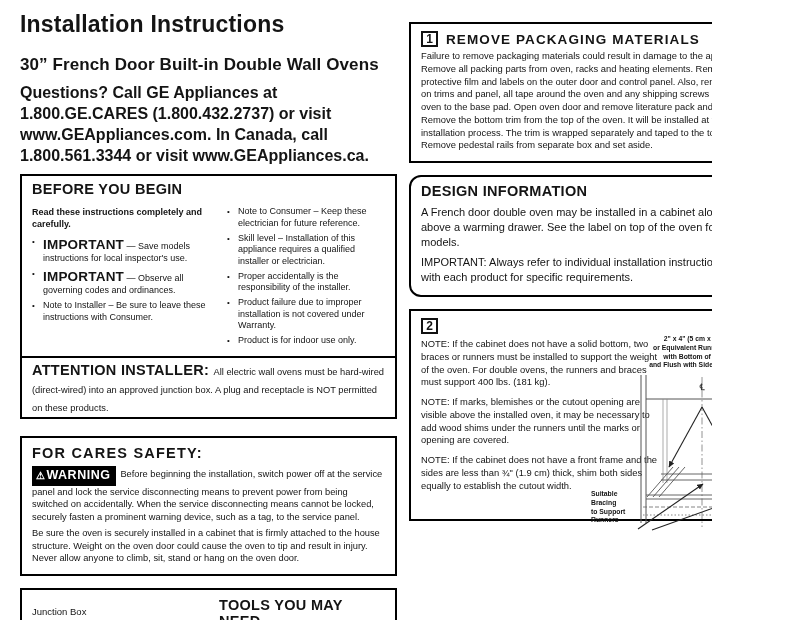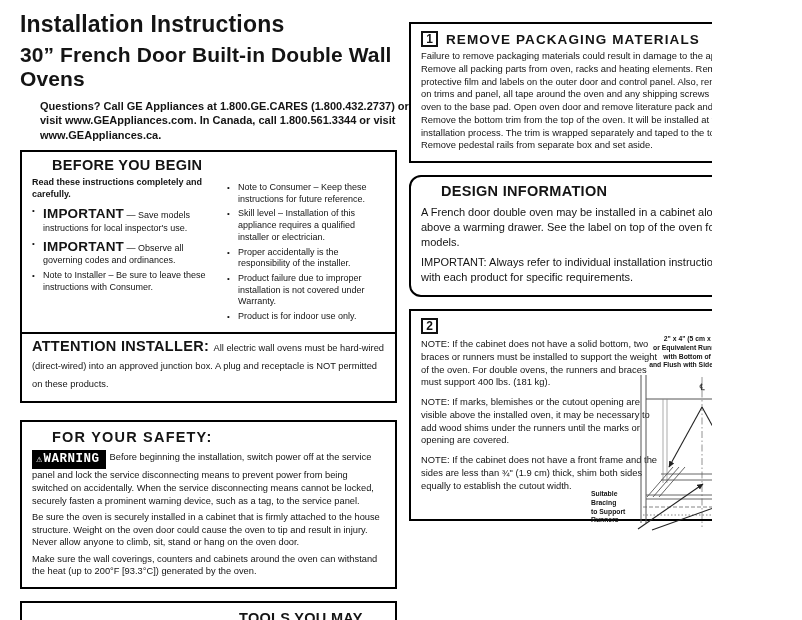--- a/index.html
+++ b/index.html
@@ -9,50 +9,50 @@
     font-family:"Liberation Sans", sans-serif;
     color:#141414;
     -webkit-font-smoothing:antialiased;
   }
   .page { position:relative; width:712px; height:620px; overflow:hidden; background:#fff; }
   .col-left  { position:absolute; left:20px;  top:12px; width:377px; }
   .col-right { position:absolute; left:409px; top:22px; width:373px; }
 
   
   .doc-header h1 { font-size:23px; font-weight:bold; line-height:1.1; letter-spacing:.2px; }
-  .doc-header h2 { font-size:21px; font-weight:bold; line-height:1.15; margin-top:6px; letter-spacing:.1px; }
-  .contact { font-size:11px; font-weight:bold; line-height:1.32; margin-top:7px; width:372px;margin-left:20px; }
+  .doc-header h2 { font-size:17px; font-weight:bold; line-height:1.15; margin-top:18px; letter-spacing:.1px; }
+  .contact { font-size:16px; font-weight:bold; line-height:1.32; margin-top:7px; width:372px; }
 
   
   .box { border:2px solid #000; background:#fff; }
-  h3.sec-h { font-size:14.5px; font-weight:bold; letter-spacing:.3px; line-height:1.1;margin-left:20px; }
+  h3.sec-h { font-size:14.5px; font-weight:bold; letter-spacing:.3px; line-height:1.1; }
 
   
   .byb { margin-top:8px; padding:6px 10px 0 10px; }
   .byb-cols { display:flex; gap:12px; margin-top:1px; }
   .byb-left  { flex:0 0 183px; }
   .byb-right { flex:1 1 auto; padding-top:2px; }
-  .intro { font-size:9px; font-weight:bold; line-height:1.3; margin-top:2px; }
+  .intro { font-size:9px; font-weight:bold; line-height:1.3; margin-top:8px; }
   ul.dots { list-style:none; margin-top:5px; }
   ul.dots li { position:relative; padding-left:11px; font-size:9px; line-height:1.3; margin-bottom:3px; }
   ul.dots li::before { content:"•"; position:absolute; left:0; top:0; font-size:8px; line-height:1.6; }
   .imp-big { font-size:13.5px; font-weight:bold; letter-spacing:.2px;margin-top:12px; }
   .b { font-weight:normal; }
-  .attention { border-top:2px solid #000; margin:6px -10px 8px -10px; padding:3px 10px 2px 10px; }
+  .attention { border-top:2px solid #000; margin:6px -10px 0 -10px; padding:3px 10px 2px 10px; }
   .attention-label { font-size:14.5px; font-weight:bold; letter-spacing:.3px; }
   .attention-text { font-size:9.3px; line-height:1.3; }
 
   
   .safety { margin-top:17px; padding:8px 10px 9px 10px; }
   .safety h3.sec-h { letter-spacing:1.2px; }
   .safety p { font-size:9.3px; line-height:1.35; margin-top:4px; }
   .warn-badge {
     display:inline-block; background:#000; color:#fff;
     font-weight:bold; font-size:12.5px; letter-spacing:.5px;
-    padding:1px 6px 2px 4px; margin-right:4px; vertical-align:-2px;font-family:Liberation Mono, monospace;
+    padding:1px 6px 2px 4px; margin-right:4px; vertical-align:-2px;
   }
   .warn-badge .tri { font-size:10px; margin-right:1px; }
 
   
   .mat-tools { margin-top:12px; padding:8px 10px 16px 10px; display:flex; }
   .mt-col-left { flex:0 0 187px; }
   .mt-col-right { flex:1 1 auto; }
   .mt-list { list-style:none; margin-top:6px; }
   .mt-list li { font-size:9.5px; line-height:1.75; }
 
@@ -112,21 +112,21 @@
               <span class="imp-big">IMPORTANT</span><span> — Observe all governing codes and ordinances.</span>
             </li>
             <li>
               <span class="b">Note to Installer</span><span> – Be sure to leave these instructions with Consumer.</span>
             </li>
           </ul>
         </div>
         <div class="byb-right">
           <ul class="dots">
             <li>
-              <span class="b">Note to Consumer</span><span> – Keep these instructions for future reference.</span>
+              <span class="b">Note to Consumer</span><span> – Keep these electrician for future reference.</span>
             </li>
             <li>
               <span class="b">Skill level</span><span> – Installation of this appliance requires a qualified installer or electrician.</span>
             </li>
             <li>
               <span>Proper accidentally is the responsibility of the installer.</span>
             </li>
             <li>
               <span>Product failure due to improper installation is not covered under Warranty.</span>
             </li>
@@ -136,26 +136,25 @@
           </ul>
         </div>
       </div>
       <div class="attention">
         <span class="attention-label">ATTENTION INSTALLER:</span>
         <span class="attention-text"> All electric wall ovens must be hard-wired (direct-wired) into an approved junction box. A plug and receptacle is NOT permitted on these products.</span>
       </div>
     </section>
 
     <section class="box safety">
-      <h3 class="sec-h">FOR YOUR SAFETY:</h3>
+      <h3 class="sec-h">FOR CARES SAFETY:</h3>
       <p>
         <span class="warn-badge"><span class="tri">⚠</span><span>WARNING</span></span><span>Before beginning the installation, switch power off at the service panel and lock the service disconnecting means to prevent power from being switched on accidentally. When the service disconnecting means cannot be locked, securely fasten a prominent warning device, such as a tag, to the service panel.</span>
       </p>
       <p>Be sure the oven is securely installed in a cabinet that is firmly attached to the house structure. Weight on the oven door could cause the oven to tip and result in injury. Never allow anyone to climb, sit, stand or hang on the oven door.</p>
-      <p>Make sure the wall coverings, counters and cabinets around the oven can withstand the heat (up to 200°F [93.3°C]) generated by the oven.</p>
     </section>
 
     <section class="box mat-tools">
       <div class="mt-col-left">
         <ul class="mt-list">
           <li>Junction Box</li>
 
         </ul>
       </div>
       <div class="mt-col-right">

